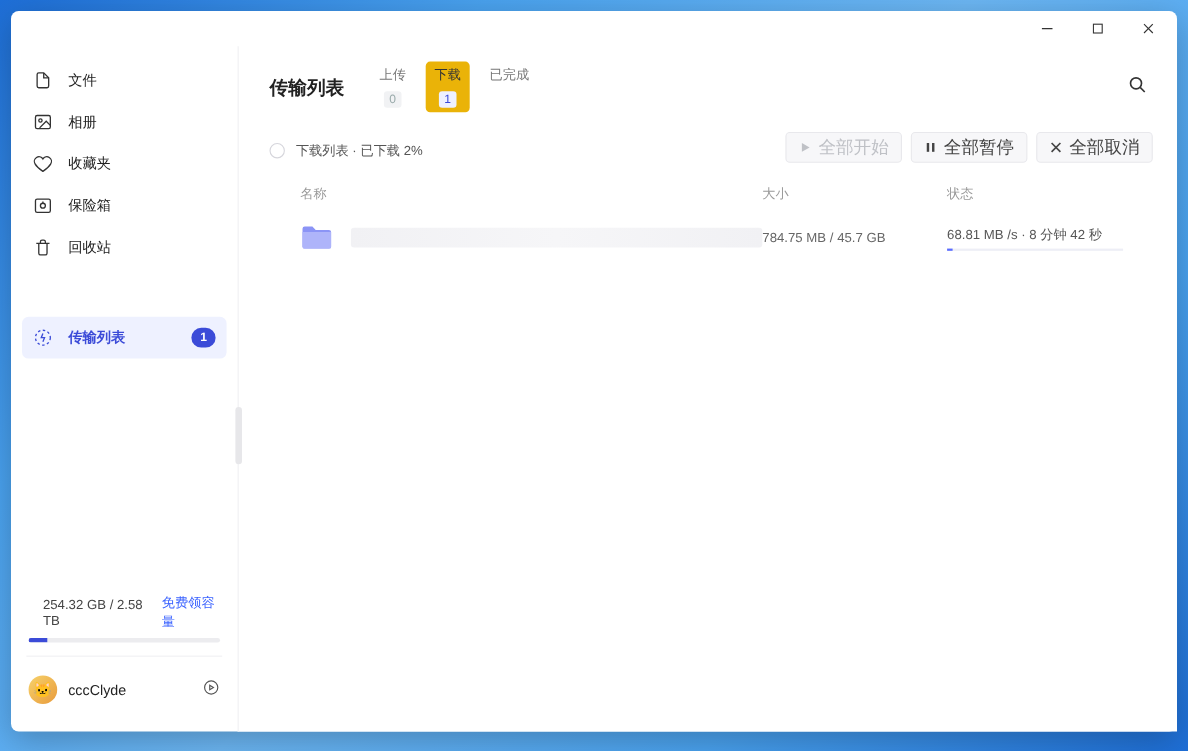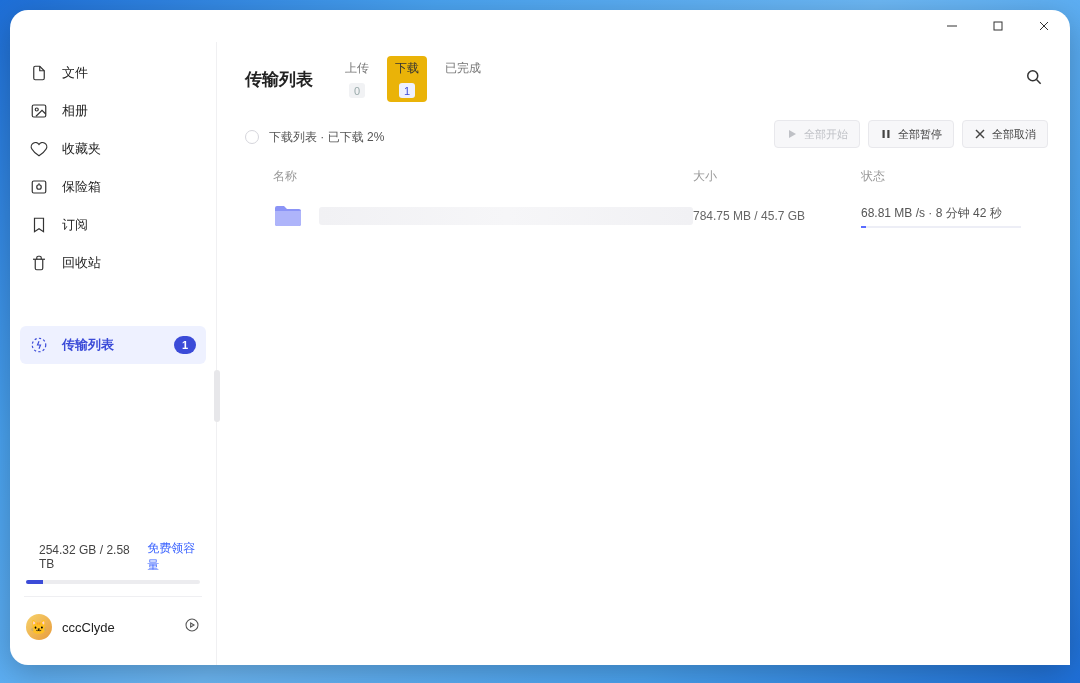--- a/index.html
+++ b/index.html
@@ -7,21 +7,21 @@
   width: 1080px; height: 683px;
   background: linear-gradient(135deg, #1e6fd8 0%, #4aa3f0 25%, #6db8f5 50%, #4aa3f0 75%, #1e6fd8 100%);
   overflow: hidden;
   position: relative;
 }
 .window {
   position: absolute;
   left: 10px; top: 10px;
   width: 1060px; height: 655px;
   background: #fff;
-  border-radius: 18px;
+  border-radius: 7px;
   box-shadow: 0 8px 32px rgba(0,0,0,.25);
   display: flex;
   flex-direction: column;
 }
 .titlebar {
   height: 32px;
   display: flex;
   justify-content: flex-end;
   align-items: center;
   padding-right: 4px;
@@ -138,21 +138,21 @@
 .statusbar-left { display:flex; align-items:center; gap:10px; font-size:12px; color:#555; }
 .ring {
   width:14px; height:14px; border:1.5px solid #d6d6dc; border-radius:50%;
 }
 .statusbar-btns { margin-left:auto; display:flex; gap:8px; }
 .btn {
   display:flex; align-items:center; gap:6px;
   height:28px; padding: 0 11px;
   border:1px solid #e8e8ec; border-radius:4px;
   background:#f7f7f9;
-  font-size:11px; color:#444;
+  font-size:16px; color:#444;
   cursor:pointer;
 }
 .btn[disabled] { color:#bfc1c6; cursor:default; }
 .btn .bicon { width:12px; height:12px; display:flex; }
 
 .table-head {
   display:flex;
   padding: 14px 0 10px 28px;
   font-size:12px; color:#999;
 }
@@ -236,28 +236,20 @@
         </div>
         <div class="nav-item">
           <span class="icon">
               <svg width="18" height="18" viewBox="0 0 24 24" fill="none" stroke="currentColor" stroke-width="1.6">
                 <rect x="3" y="4" width="18" height="16" rx="2"></rect>
                 <circle cx="12" cy="12" r="3"></circle>
                 <line x1="12" y1="9" x2="12" y2="7"></line>
               </svg>
             </span>
           <span>保险箱</span>
-        </div>
-        <div class="nav-item">
-          <span class="icon">
-              <svg width="18" height="18" viewBox="0 0 24 24" fill="none" stroke="currentColor" stroke-width="1.6">
-                <path d="M6 3h12v18l-6-4-6 4V3z"></path>
-              </svg>
-            </span>
-          <span>订阅</span>
         </div>
         <div class="nav-item">
           <span class="icon">
               <svg width="18" height="18" viewBox="0 0 24 24" fill="none" stroke="currentColor" stroke-width="1.6">
                 <path d="M4 7h16"></path>
                 <path d="M7 7v12a2 2 0 0 0 2 2h6a2 2 0 0 0 2-2V7"></path>
                 <path d="M9 7V5a2 2 0 0 1 2-2h2a2 2 0 0 1 2 2v2"></path>
               </svg>
             </span>
           <span>回收站</span>

